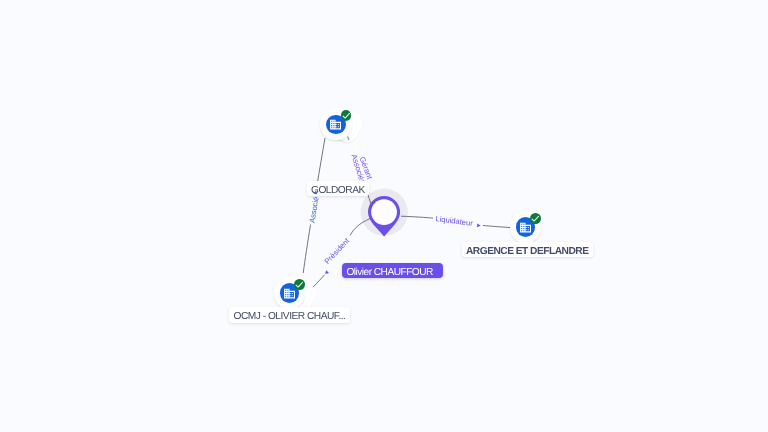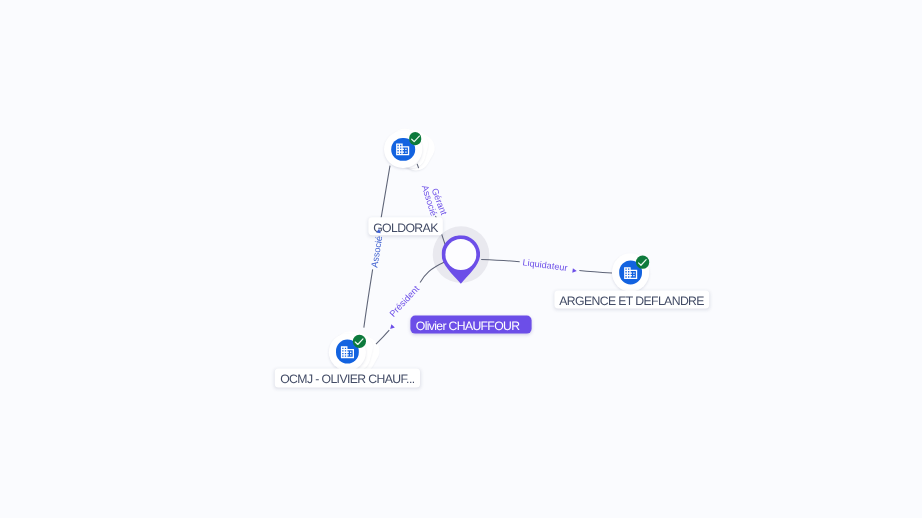--- a/index.html
+++ b/index.html
@@ -82,21 +82,21 @@
         <div class="co-inner" style="left: 515.5px; top: 217.3px; width: 19.8px; height: 19.8px; background: rgb(19, 99, 224);">
           <div style="line-height: 0; width: 13.1px; height: 13.1px;"><svg viewBox="0 0 24 24" fill="#fff" width="13.1" height="13.1">
               <path d="M12 7V3H2v18h20V7H12zM6 19H4v-2h2v2zm0-4H4v-2h2v2zm0-4H4V9h2v2zm0-4H4V5h2v2zm4 12H8v-2h2v2zm0-4H8v-2h2v2zm0-4H8V9h2v2zm0-4H8V5h2v2zm10 12h-8v-2h2v-2h-2v-2h2v-2h-2V9h8v10zm-2-8h-2v2h2v-2zm0 4h-2v2h2v-2z"></path>
             </svg></div>
         </div>
         <div class="chk" style="left: 530px; top: 212.8px; width: 10.8px; height: 10.8px; background: rgb(13, 122, 60);">
           <div style="line-height: 0; width: 10.8px; height: 10.8px;"><svg viewBox="0 0 24 24" fill="none" stroke="#eaf7ef" stroke-width="2.3" stroke-linecap="round" stroke-linejoin="round" width="10.8" height="10.8">
               <path d="M4.6 13.4l4.6 4.5 9.6-10.4"></path>
             </svg></div>
         </div>
-        <div class="lbl" style="left: 461.5px; top: 241.8px;">ARGENCE ET DEFLANDRE</div>
+        <div class="lbl" style="left: 461.5px; top: 241.8px; font-weight: bold;">ARGENCE ET DEFLANDRE</div>
       </div>
       <div class="node">
         <div class="pinwrap" style="left: 368.15px; top: 196.15px; width: 32.1px; height: 40.5px;"><svg width="32.1" height="40.5" viewBox="0 0 32.1 40.5">
             <path d="M16.05 0 C7.19 0 0 7.19 0 16.05 C0 25 9 32 16.05 40.5 C23.1 32 32.1 25 32.1 16.05 C32.1 7.19 24.91 0 16.05 0 Z" fill="#6c4ee8"></path>
             <circle cx="16.05" cy="16.05" r="12.9" fill="#fdfdff"></circle>
           </svg></div>
         <div style="line-height: 0; width: 15px; height: 15px; position: absolute; left: 376.7px; top: 204.7px;"><svg viewBox="0 0 24 24" fill="#101a3d" width="15" height="15">
             <path d="M12 12c2.21 0 4-1.79 4-4s-1.79-4-4-4-4 1.79-4 4 1.79 4 4 4zm0 2c-2.67 0-8 1.34-8 4v2h16v-2c0-2.66-5.33-4-8-4z"></path>
           </svg></div>
         <div class="lbl person" style="left: 342px; top: 236.2px; margin-top: 27px;">Olivier CHAUFFOUR</div>

